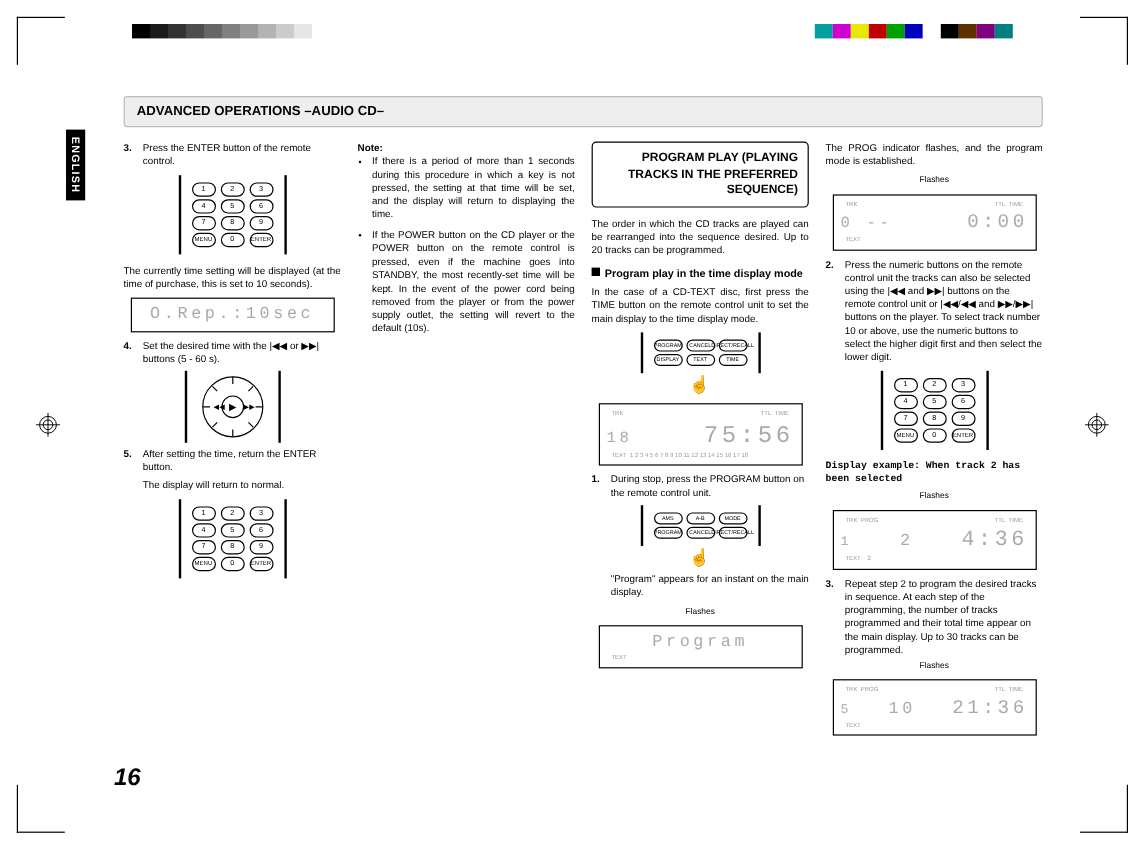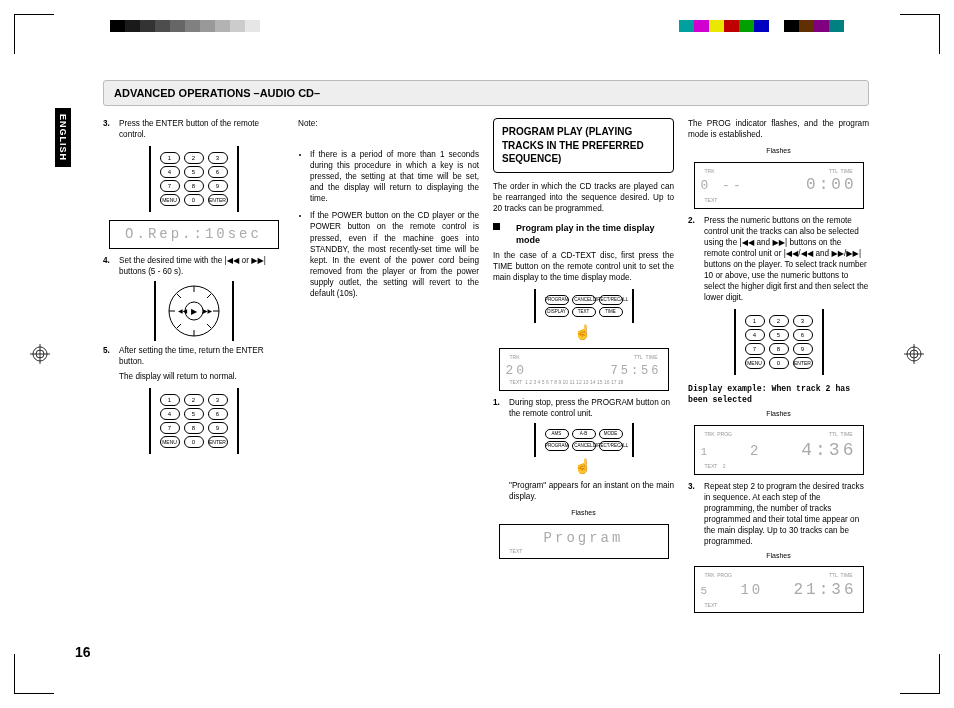--- a/index.html
+++ b/index.html
@@ -53,21 +53,21 @@
   }
   .columns {
     display: flex;
     gap: 14px;
     margin-left: 18px;
   }
   .col { flex: 1; font-size: 8.2px; line-height: 1.35; }
   .col p { margin-bottom: 6px; text-align: justify; }
   .step { display: flex; gap: 4px; margin-bottom: 4px; }
   .step .num { font-weight: bold; min-width: 12px; }
-  .note-h { font-weight: normal; margin-bottom: 20px; }
+  .note-h { font-weight: bold; margin-bottom: 0; }
   ul.notes { list-style: disc; padding-left: 12px; }
   ul.notes li { margin-bottom: 6px; text-align: justify; }
 
   .keypad {
     margin: 6px auto 8px auto;
     border-left: 2px solid #000;
     border-right: 2px solid #000;
     padding: 4px 6px;
     width: 90px;
   }
@@ -125,33 +125,34 @@
   .remote-sec .rb {
     width: 24px; height: 10px; border:1px solid #000; border-radius:5px;
     font-size:4.5px; display:flex;align-items:center;justify-content:center;
   }
   .hand { text-align:center; font-size: 14px; margin-top:-2px;}
 
   .section-box {
     border: 1.5px solid #000;
     border-radius: 4px;
     padding: 6px 8px;
-    text-align: left;
+    text-align: right;
     font-weight: bold;
     font-size: 10px;
     margin-bottom: 8px;
   }
-  .subhead { font-weight: bold; font-size: 9px; margin: 8px 0 4px 0; display:flex; gap:16px;}
+  .subhead { font-weight: bold; font-size: 9px; margin: 8px 0 4px 0; display:flex; gap:4px;}
   .subhead .sq { width:7px;height:7px;background:#000;margin-top:1px;flex-shrink:0;}
 
   .pgnum {
     position: absolute;
-    left: 20px; bottom: 8px;
+    left: 40px; bottom: 8px;
     font-weight: bold;
-    font-size: 14px;
+    font-style: italic;
+    font-size: 20px;
   }
   .example-bold { font-weight: bold; margin: 6px 0 4px 0; font-family: Liberation Mono, monospace; }
 </style>
 </head>
 <body>
 
 <div class="crop-tl"></div>
 <div class="crop-tr"></div>
 <div class="crop-bl"></div>
 <div class="crop-br"></div>
@@ -226,20 +227,21 @@
             <div class="btn">7</div>
             <div class="btn">8</div>
             <div class="btn">9</div>
           </div>
         <div class="row">
             <div class="lbl">MENU</div>
             <div class="btn">0</div>
             <div class="lbl">ENTER</div>
           </div>
       </div>
+      <p>The currently time setting will be displayed (at the time of purchase, this is set to 10 seconds).</p>
       <div class="lcd">
         <div class="lcd-text">O.Rep.:10sec</div>
       </div>
       <div class="step">
         <span class="num">4.</span>
         <span>Set the desired time with the |◀◀ or ▶▶| buttons (5 - 60 s).</span>
       </div>
       <div class="dial">
         <svg viewBox="0 0 54 54">
           <circle cx="27" cy="27" r="25" fill="none" stroke="#000" stroke-width="1"></circle>
@@ -316,22 +318,22 @@
             <div class="rb">TIME</div>
           </div>
       </div>
       <div class="hand">☝</div>
       <div class="lcd">
         <div class="lcd-small">
             <span>TRK</span>
             <span><span>TTL</span>&nbsp;&nbsp;<span>TIME</span></span>
           </div>
         <div style="display:flex;justify-content:space-between;align-items:baseline;">
-          <span class="lcd-text" style="font-size:13px">20</span>
-          <span class="lcd-text" style="font-size:12px">75:56</span>
+          <span class="lcd-text" style="font-size:13px">18</span>
+          <span class="lcd-text" style="font-size:20px">75:56</span>
         </div>
         <div class="lcd-tiny"><span>TEXT</span>&nbsp;&nbsp;<span>1  2  3  4  5  6  7  8  9 10 11 12 13 14 15 16 17 18</span></div>
       </div>
       <div class="step">
         <span class="num">1.</span>
         <span>During stop, press the PROGRAM button on the remote control unit.</span>
       </div>
       <div class="remote-sec">
         <div class="row">
             <div class="rb">AMS</div>

